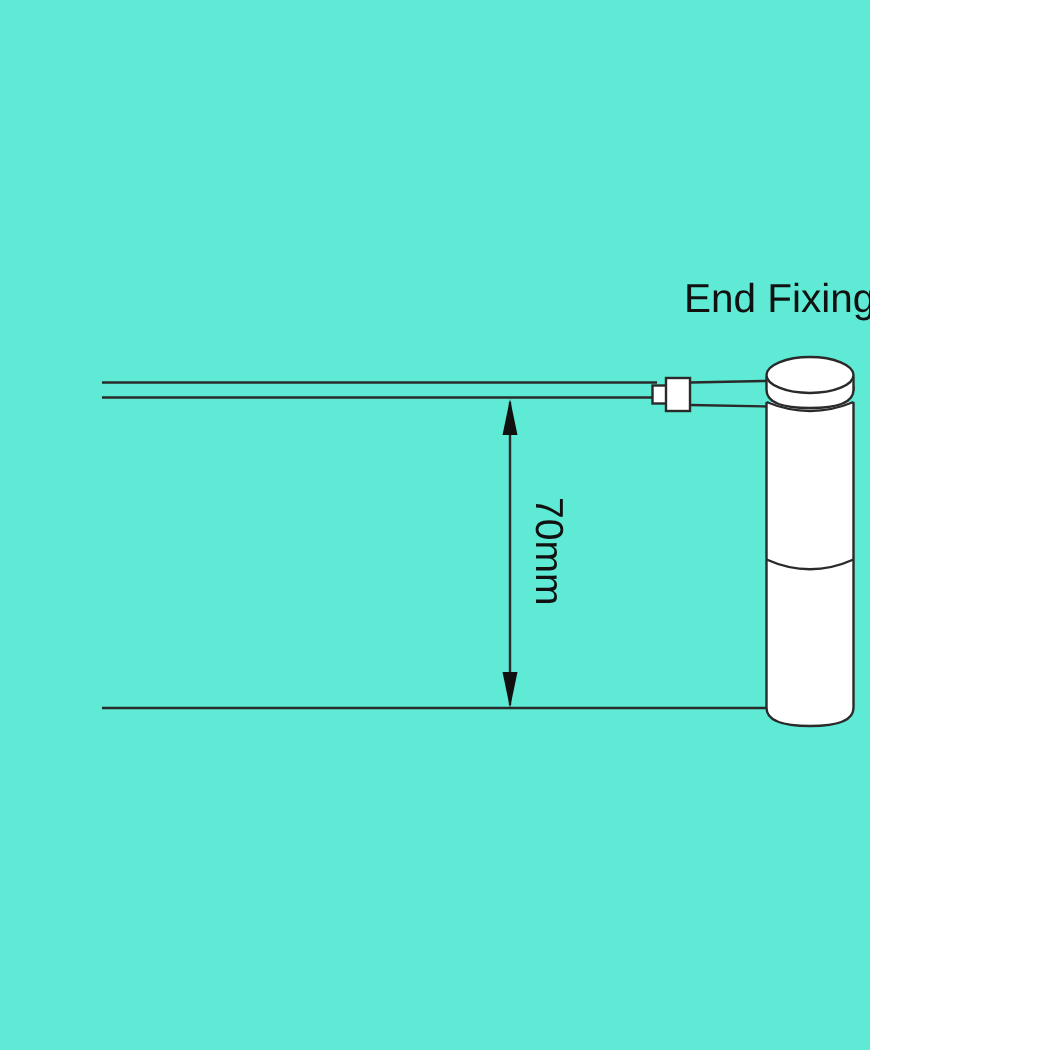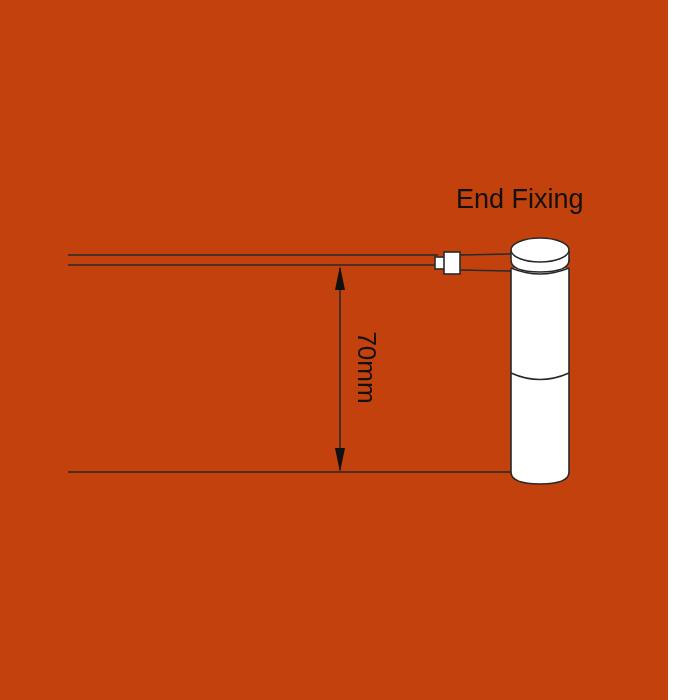--- a/index.html
+++ b/index.html
@@ -1,16 +1,16 @@
 <!DOCTYPE html>
 <html><head>
 <meta charset="utf-8">
 <style>
   html, body { margin: 0; padding: 0; background: #ffffff; }
-  .canvas { position: relative; width: 668px; height: 700px; background: #c2410c; overflow: hidden; text-align: right; }
+  .canvas { position: relative; width: 580px; height: 700px; background: #5eead4; overflow: hidden; text-align: right; }
   svg { position: absolute; left: 0; top: 0; }
   .label { position: absolute; color: #111111; white-space: nowrap; }
   .end-fixing { left: 456px; top: 184px; font-family: "Liberation Sans", sans-serif; font-size: 27px; font-weight: 400; letter-spacing: 0px; }
   .dim-label { left: 330px; top: 352px; font-family: "Liberation Sans", sans-serif; font-size: 26px; transform: rotate(90deg); transform-origin: center center; }
   .product-title { left: 482px; top: 563px; font-family: "Liberation Sans", sans-serif; font-size: 28px; font-weight: 700; color: #000000; }
 </style>
 </head>
 <body>
 
 <div class="canvas">

